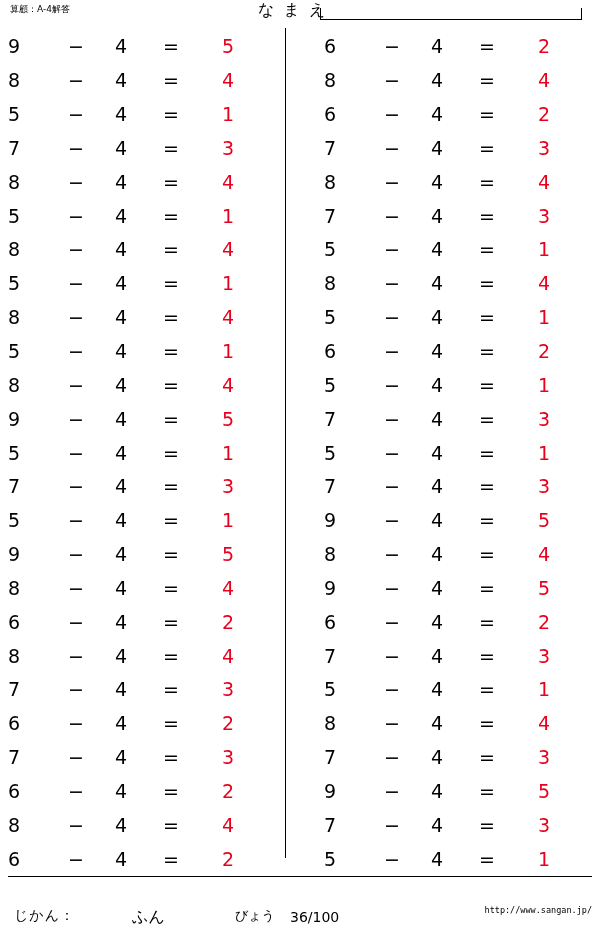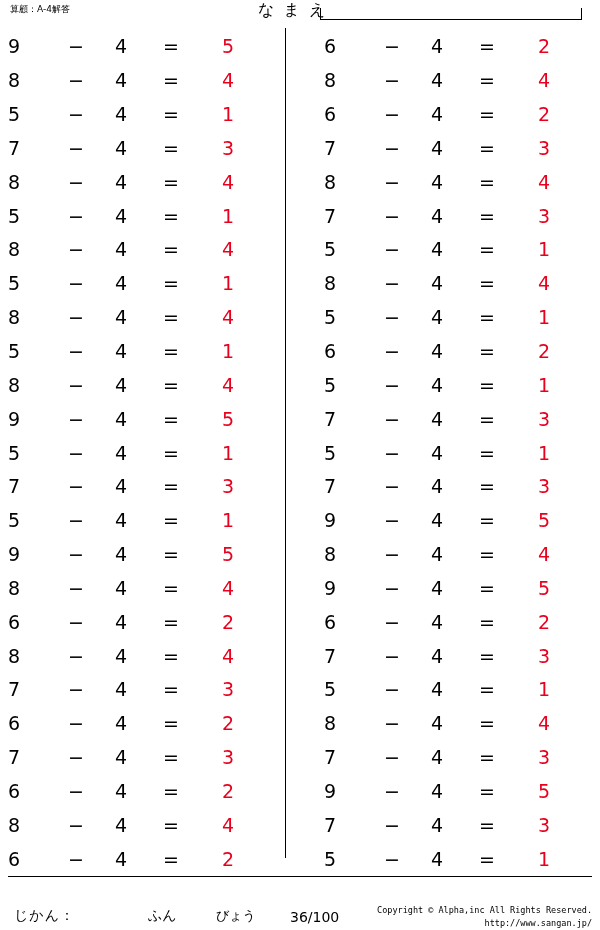--- a/index.html
+++ b/index.html
@@ -136,27 +136,26 @@
     left: 14px;
     top: 27px;
     font-size: 14px;
     font-family: "DejaVu Sans", sans-serif;
     letter-spacing: 1px;
   }
   .min-label {
     position: absolute;
     left: 132px;
     top: 27px;
-    font-size: 14px;
-    font-family: "DejaVu Sans", sans-serif;
-    margin-left: 16px;
+    font-size: 16px;
+    font-family: "DejaVu Sans", sans-serif;
   }
   .sec-label {
     position: absolute;
-    left: 216px;
+    left: 235px;
     top: 27px;
     font-size: 13px;
     font-family: "DejaVu Sans", sans-serif;
   }
   .score {
     position: absolute;
     left: 290px;
     top: 29px;
     font-size: 14px;
     font-family: "DejaVu Sans", sans-serif;
@@ -548,18 +547,17 @@
 
   </div>
 
   <div class="footer-rule"></div>
   <div class="footer">
     <div class="time-label">じかん：</div>
     <div class="min-label">ふん</div>
     <div class="sec-label">びょう</div>
     <div class="score">36/100</div>
     <div class="copyright">
-      <div>Copyright © Alpha,inc All Rights Reserved.</div>
       <div>http://www.sangan.jp/</div>
     </div>
   </div>
 
 </div>
 
 </body></html>

